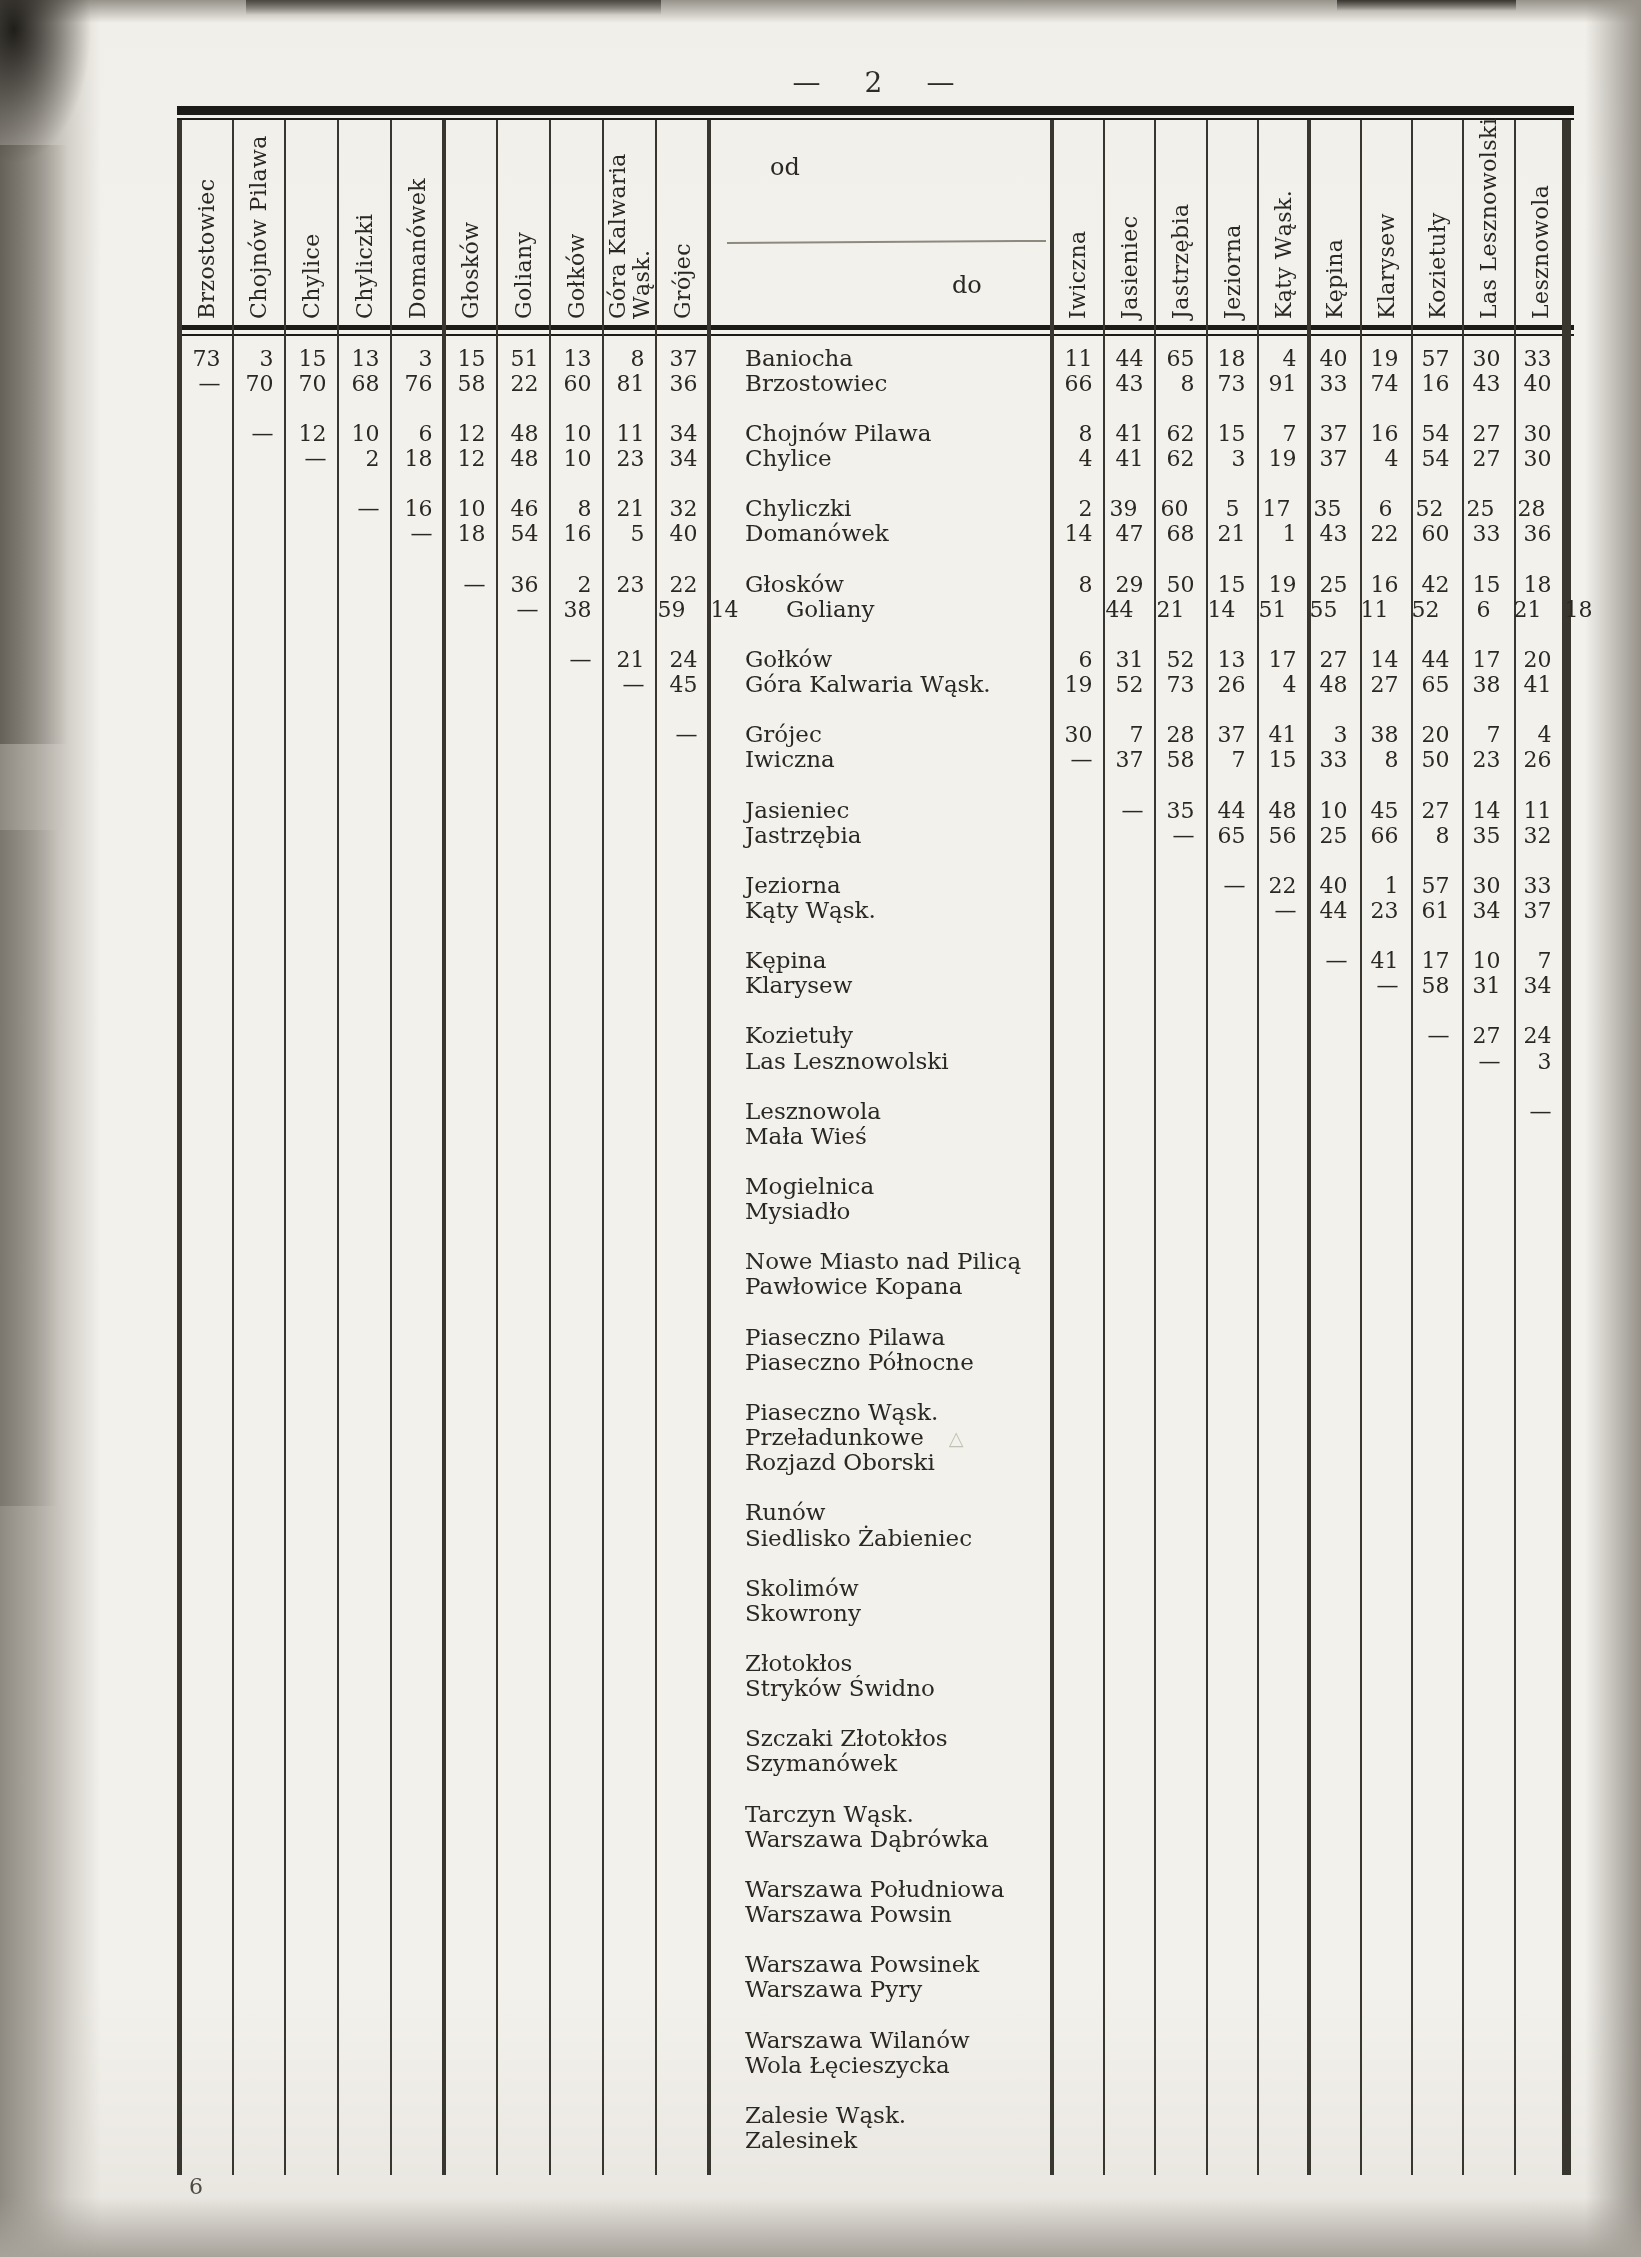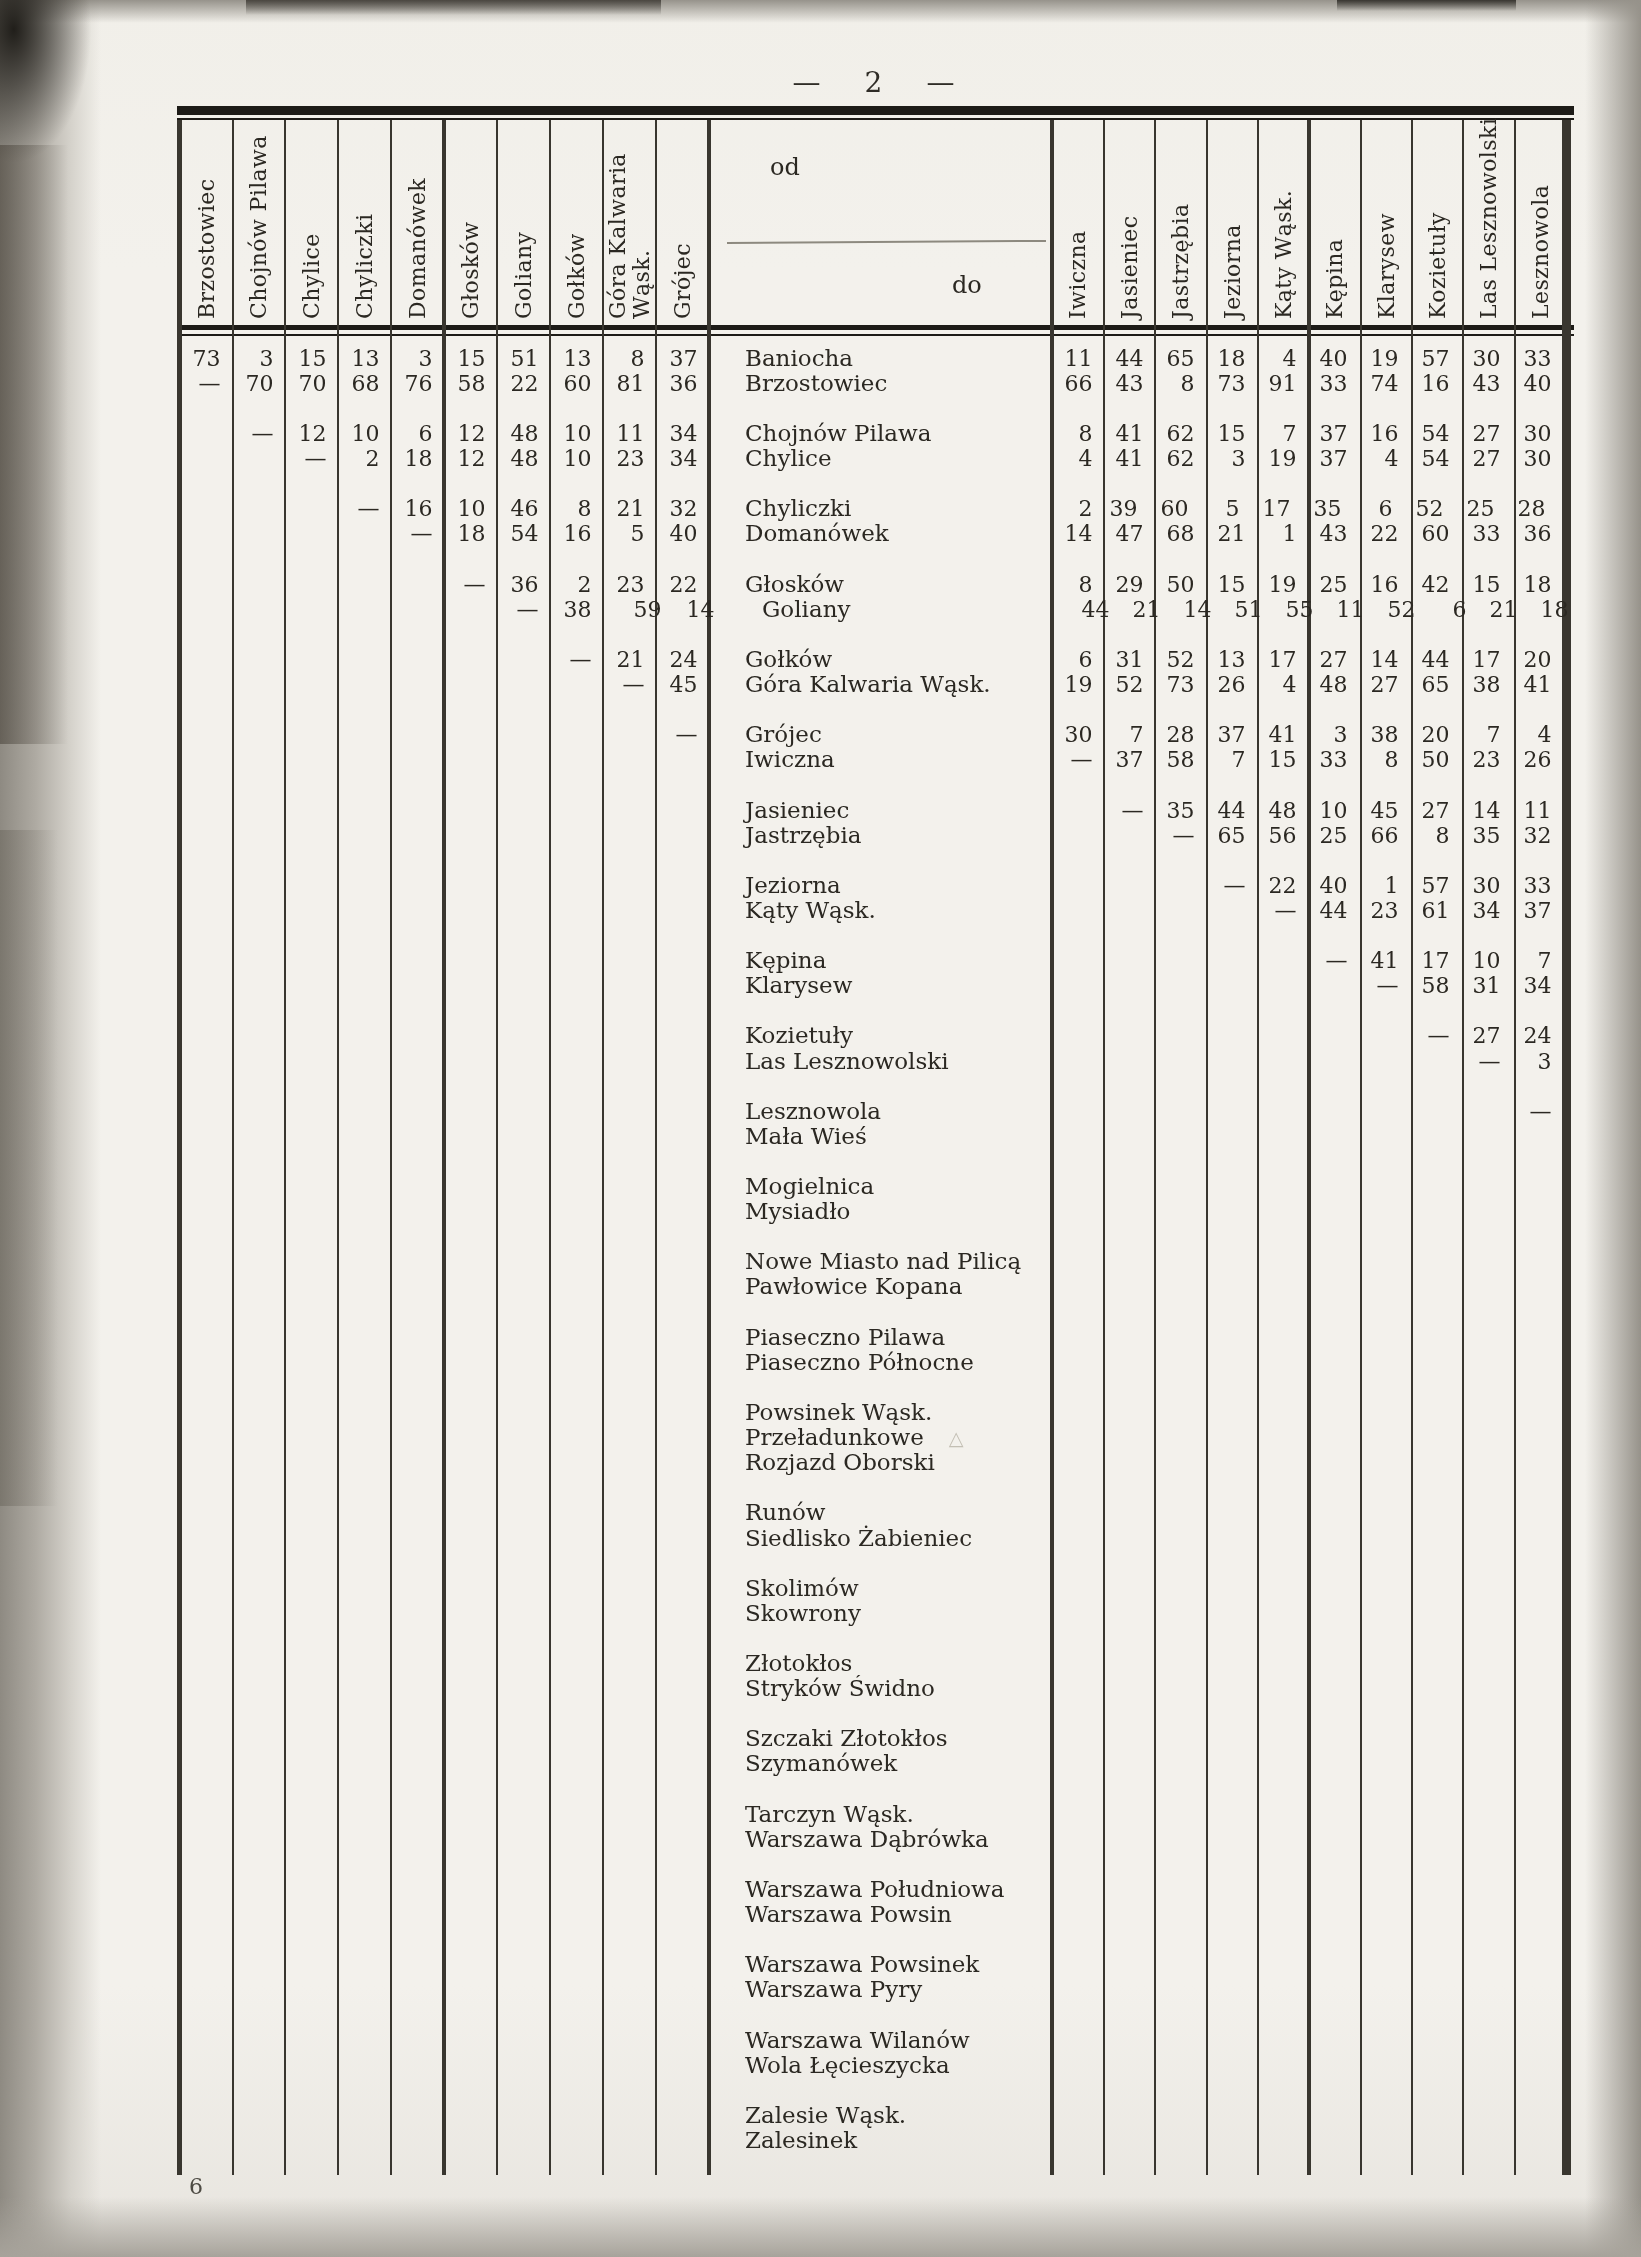--- a/index.html
+++ b/index.html
@@ -339,21 +339,21 @@
     </div>
     <div class="row" style="top: 597px;">
       <div class="cell num" style="width: 53px;"></div>
       <div class="cell num" style="width: 53px;"></div>
       <div class="cell num" style="width: 53px;"></div>
       <div class="cell num" style="width: 53px;"></div>
       <div class="cell num" style="width: 53px;"></div>
       <div class="cell num" style="width: 53px;"></div>
       <div class="cell num" style="width: 53px;">—</div>
       <div class="cell num" style="width: 53px;">38</div>
-      <div class="cell num" style="width: 70px;">59</div>
+      <div class="cell num" style="width: 70px; margin-left: 24px;">59</div>
       <div class="cell num" style="width: 53px;">14</div>
       <div class="cell name" style="width: 344px;"><span class="">Goliany</span></div>
       <div class="cell num" style="width: 51px;">44</div>
       <div class="cell num" style="width: 51px;">21</div>
       <div class="cell num" style="width: 51px;">14</div>
       <div class="cell num" style="width: 51px;">51</div>
       <div class="cell num" style="width: 51px;">55</div>
       <div class="cell num" style="width: 51px;">11</div>
       <div class="cell num" style="width: 51px;">52</div>
       <div class="cell num" style="width: 51px;">6</div>
@@ -824,21 +824,21 @@
       <div class="cell num" style="width: 53px;"></div>
       <div class="cell num" style="width: 53px;"></div>
       <div class="cell num" style="width: 53px;"></div>
       <div class="cell num" style="width: 53px;"></div>
       <div class="cell num" style="width: 53px;"></div>
       <div class="cell num" style="width: 53px;"></div>
       <div class="cell num" style="width: 53px;"></div>
       <div class="cell num" style="width: 53px;"></div>
       <div class="cell num" style="width: 53px;"></div>
       <div class="cell num" style="width: 53px;"></div>
-      <div class="cell name" style="width: 344px;"><span class="">Powsinek Wąsk.</span></div>
+      <div class="cell name" style="width: 344px;"><span class="">Piaseczno Wąsk.</span></div>
       <div class="cell num" style="width: 51px;"></div>
       <div class="cell num" style="width: 51px;"></div>
       <div class="cell num" style="width: 51px;"></div>
       <div class="cell num" style="width: 51px;"></div>
       <div class="cell num" style="width: 51px;"></div>
       <div class="cell num" style="width: 51px;"></div>
       <div class="cell num" style="width: 51px;"></div>
       <div class="cell num" style="width: 51px;"></div>
       <div class="cell num" style="width: 51px;"></div>
       <div class="cell num" style="width: 51px;"></div>

